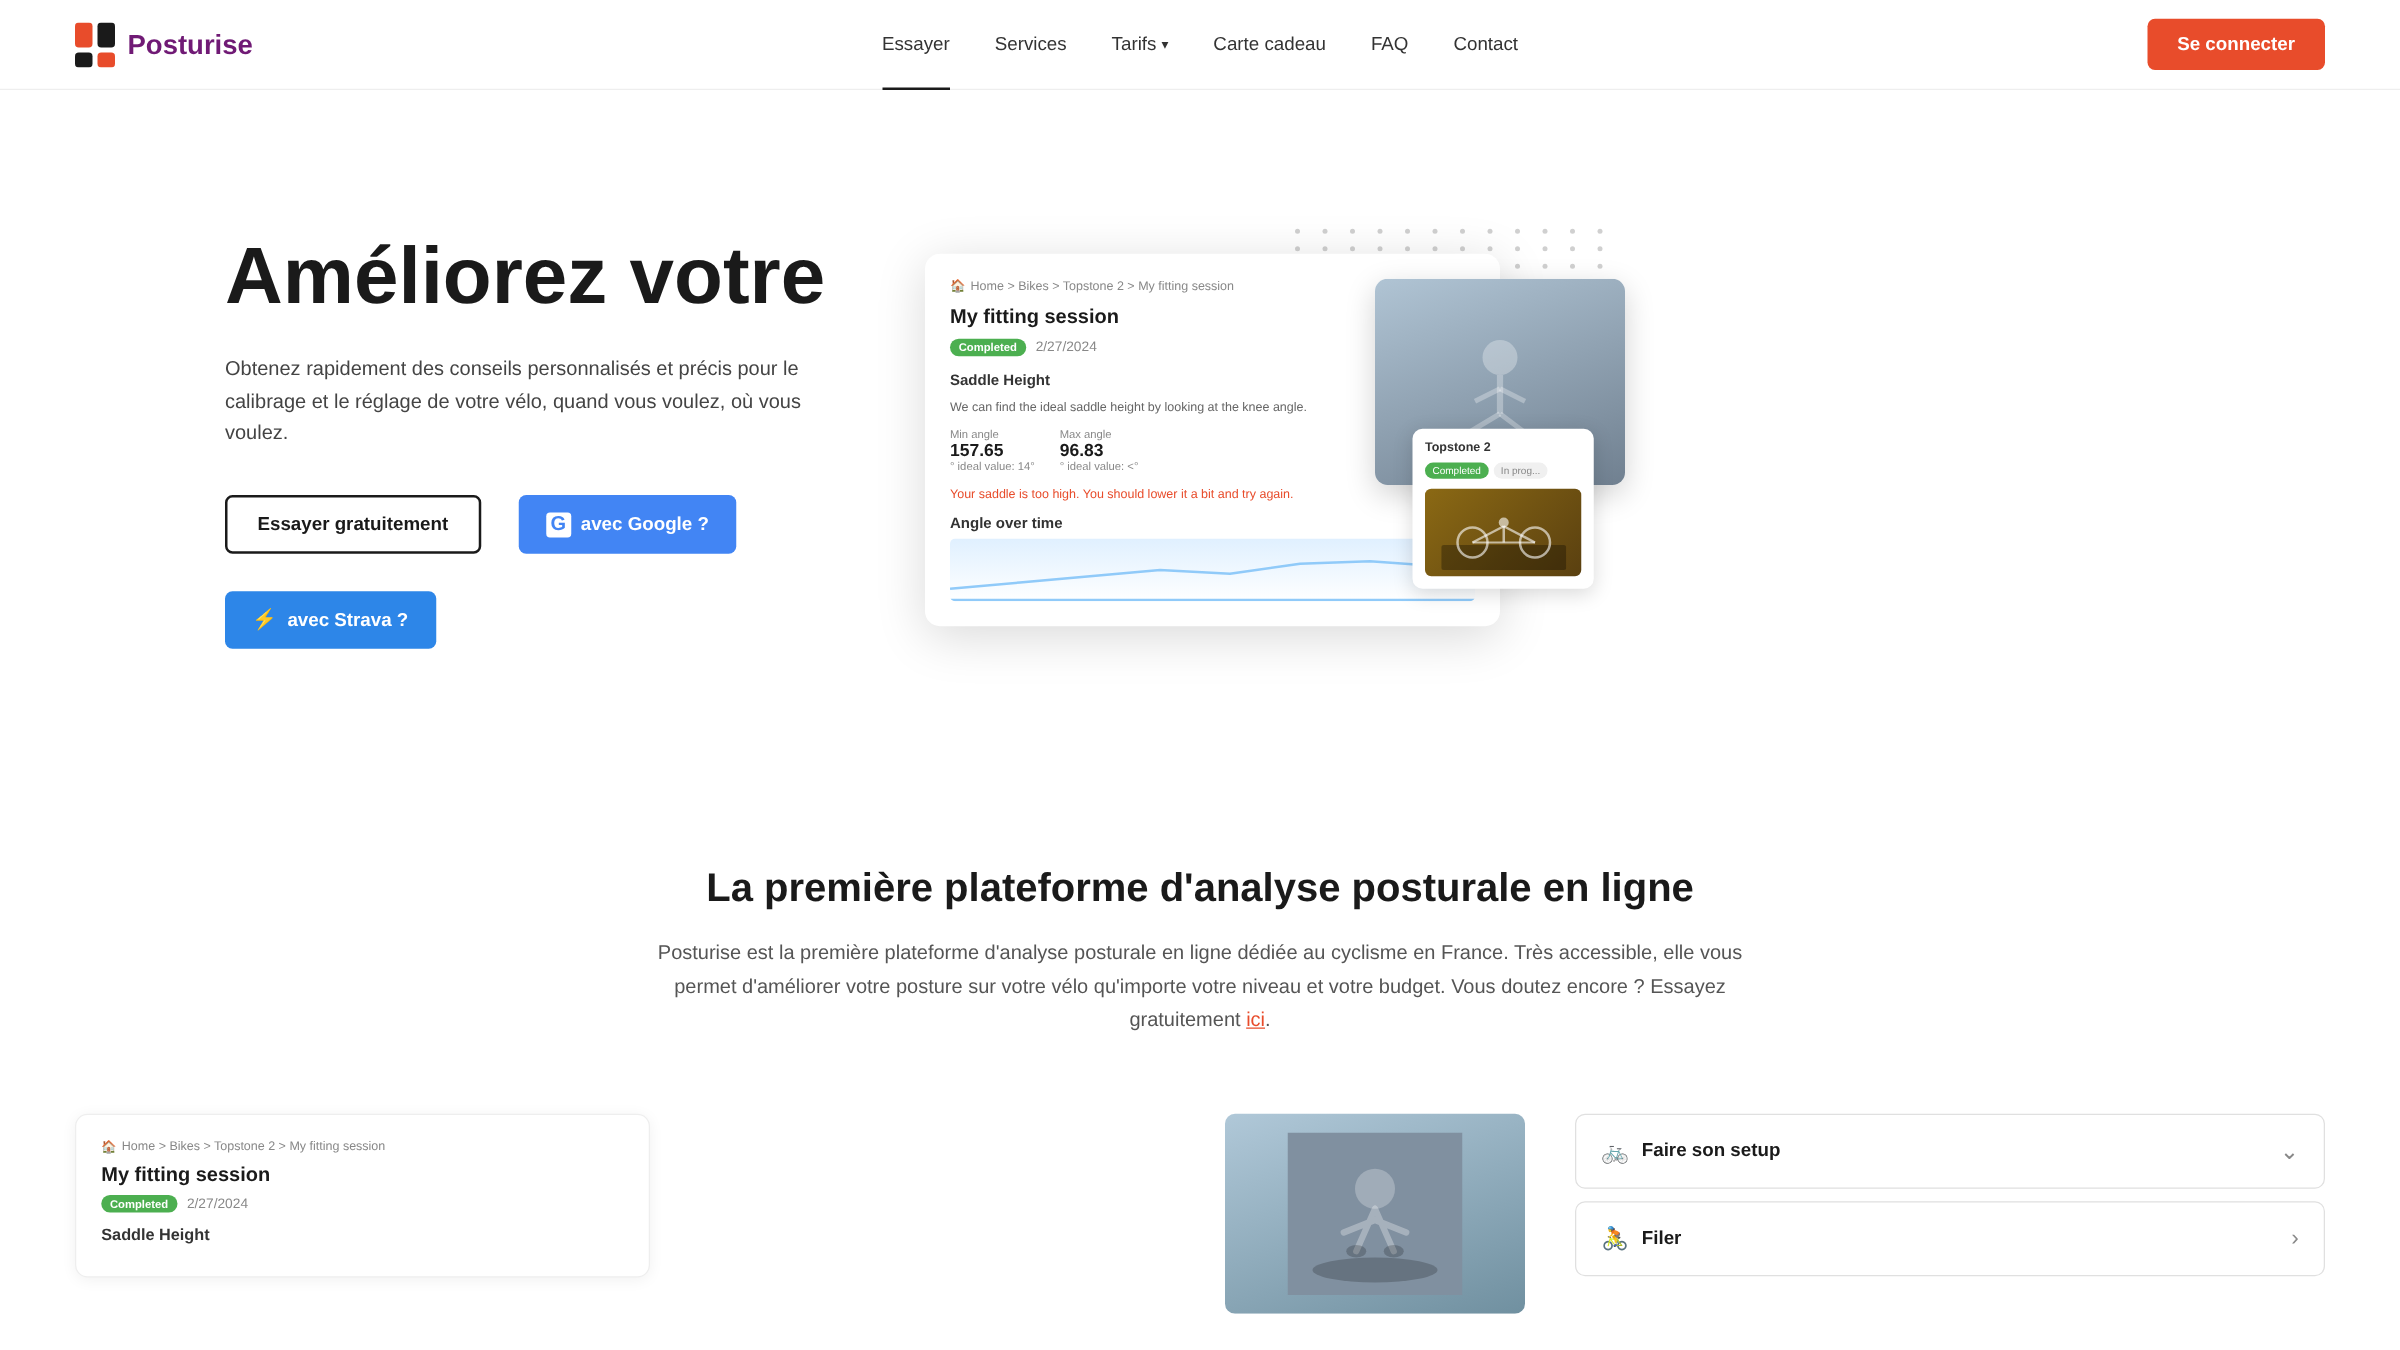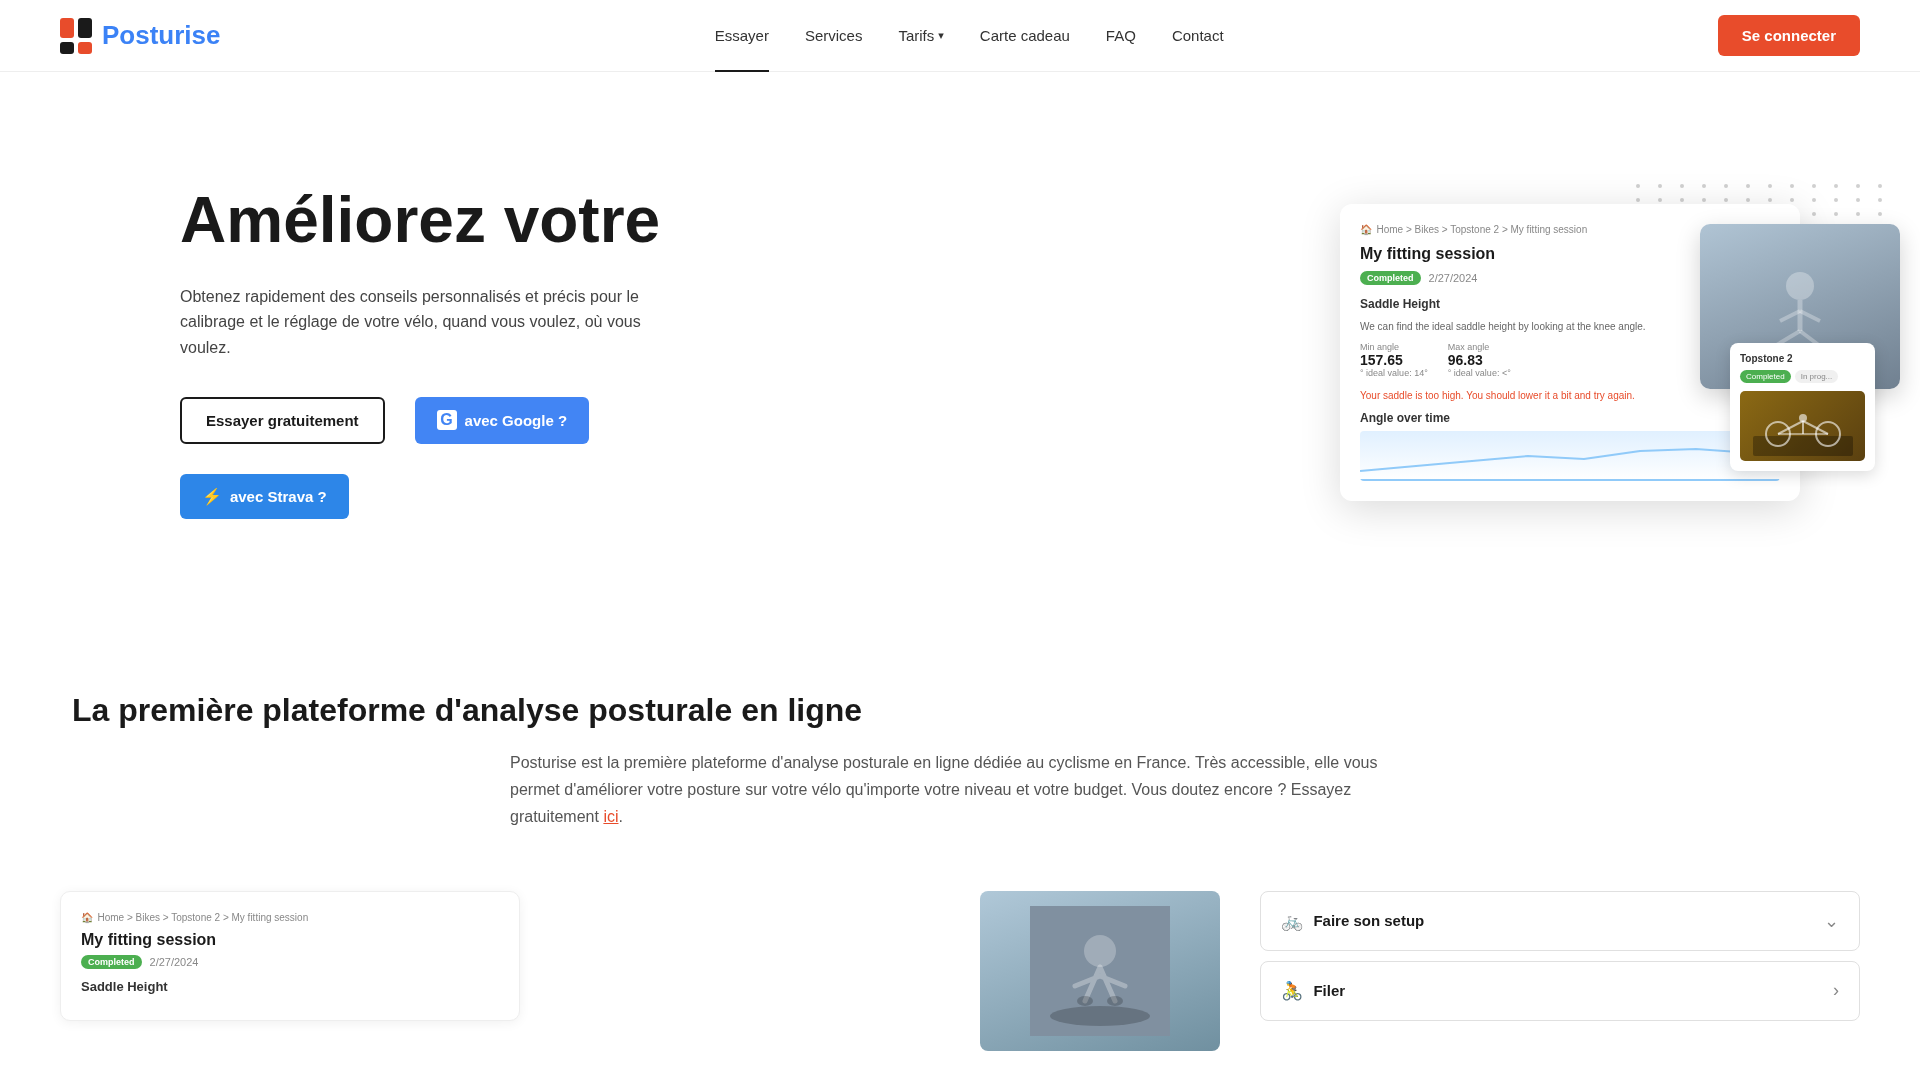--- a/index.html
+++ b/index.html
@@ -6,31 +6,31 @@
     body { font-family: -apple-system, BlinkMacSystemFont, 'Segoe UI', Helvetica, Arial, sans-serif; background: #fff; color: #1a1a1a; overflow-x: hidden; }
 
     
     nav {
       display: flex; align-items: center; justify-content: space-between;
       padding: 0 60px; height: 72px; border-bottom: 1px solid #eee;
       position: sticky; top: 0; background: #fff; z-index: 100;
     }
     .nav-logo { display: flex; align-items: center; gap: 10px; text-decoration: none; }
     .logo-icon { width: 32px; height: 36px; }
-    .logo-text { font-size: 26px; font-weight: 700; color: #3b82f6; }
+    .logo-text { font-size: 22px; font-weight: 700; color: #701a75; }
     .nav-links { display: flex; align-items: center; gap: 36px; }
     .nav-link { text-decoration: none; color: #333; font-size: 15px; font-weight: 500; position: relative; }
     .nav-link.active::after { content: ''; display: block; height: 2px; background: #1a1a1a; position: absolute; bottom: -28px; left: 0; right: 0; }
     .nav-link-dropdown { display: flex; align-items: center; gap: 4px; }
     .chevron-down { font-size: 11px; }
     .nav-cta { background: #e84c2b; color: #fff; border: none; padding: 12px 24px; border-radius: 6px; font-size: 15px; font-weight: 600; cursor: pointer; }
 
     
     .hero {
-      display: flex; align-items: center; justify-content: space-between;
+      display: flex; align-items: center; justify-content: flex-start;
       padding: 80px 60px 80px 180px; min-height: 560px;
     }
     .hero-left { max-width: 560px; }
     .hero-title-black { font-size: 64px; font-weight: 800; color: #1a1a1a; line-height: 1.1; }
     .hero-title-orange { font-size: 64px; font-weight: 800; color: #e84c2b; line-height: 1.1; }
     .hero-subtitle { margin-top: 28px; font-size: 16px; color: #444; line-height: 1.6; max-width: 480px; }
     .hero-buttons { display: flex; gap: 30px; margin-top: 36px; flex-wrap: wrap; }
     .btn-outline { border: 2px solid #1a1a1a; background: transparent; color: #1a1a1a; padding: 13px 24px; border-radius: 6px; font-size: 15px; font-weight: 600; cursor: pointer; }
     .btn-google { background: #4285f4; color: #fff; border: none; padding: 13px 22px; border-radius: 6px; font-size: 15px; font-weight: 600; cursor: pointer; display: flex; align-items: center; gap: 8px; }
     .btn-strava { background: #2d86e8; color: #fff; border: none; padding: 13px 22px; border-radius: 6px; font-size: 15px; font-weight: 600; cursor: pointer; display: flex; align-items: center; gap: 8px; }
@@ -75,21 +75,21 @@
       box-shadow: 0 4px 16px rgba(0,0,0,0.15); padding: 10px;
     }
     .small-card-title { font-size: 10px; font-weight: 700; color: #333; margin-bottom: 6px; }
     .small-card-tabs { display: flex; gap: 4px; margin-bottom: 8px; }
     .small-card-tab { font-size: 8px; padding: 2px 6px; border-radius: 10px; }
     .small-card-tab.active { background: #4caf50; color: #fff; }
     .small-card-tab.inactive { background: #f0f0f0; color: #888; }
     .small-card-img { width: 100%; height: 70px; border-radius: 5px; overflow: hidden; background: linear-gradient(135deg, #8B6914 0%, #5a4010 100%); display: flex; align-items: center; justify-content: center; }
 
     
-    .section-platform { padding: 60px 72px 40px; text-align: left; background: #fff; }
+    .section-platform { padding: 60px 72px 40px; text-align: center; background: #fff; }
     .section-platform h2 { font-size: 32px; font-weight: 800; color: #1a1a1a; margin-bottom: 20px; }
     .section-platform p { font-size: 16px; color: #555; line-height: 1.7; max-width: 900px; margin: 0 auto; }
     .section-platform a { color: #e84c2b; text-decoration: underline; }
 
     
     .bottom-demo { display: flex; align-items: flex-start; padding: 20px 60px 0; gap: 40px; }
     .bottom-left { flex: 1; }
     .bottom-left-card { background: #fff; border: 1px solid #eee; border-radius: 10px; padding: 20px; box-shadow: 0 2px 12px rgba(0,0,0,0.06); width: 460px; }
     .bottom-card-breadcrumb { font-size: 10px; color: #888; display: flex; align-items: center; gap: 4px; margin-bottom: 8px; }
     .bottom-card-title { font-size: 16px; font-weight: 700; color: #1a1a1a; margin-bottom: 6px; }

